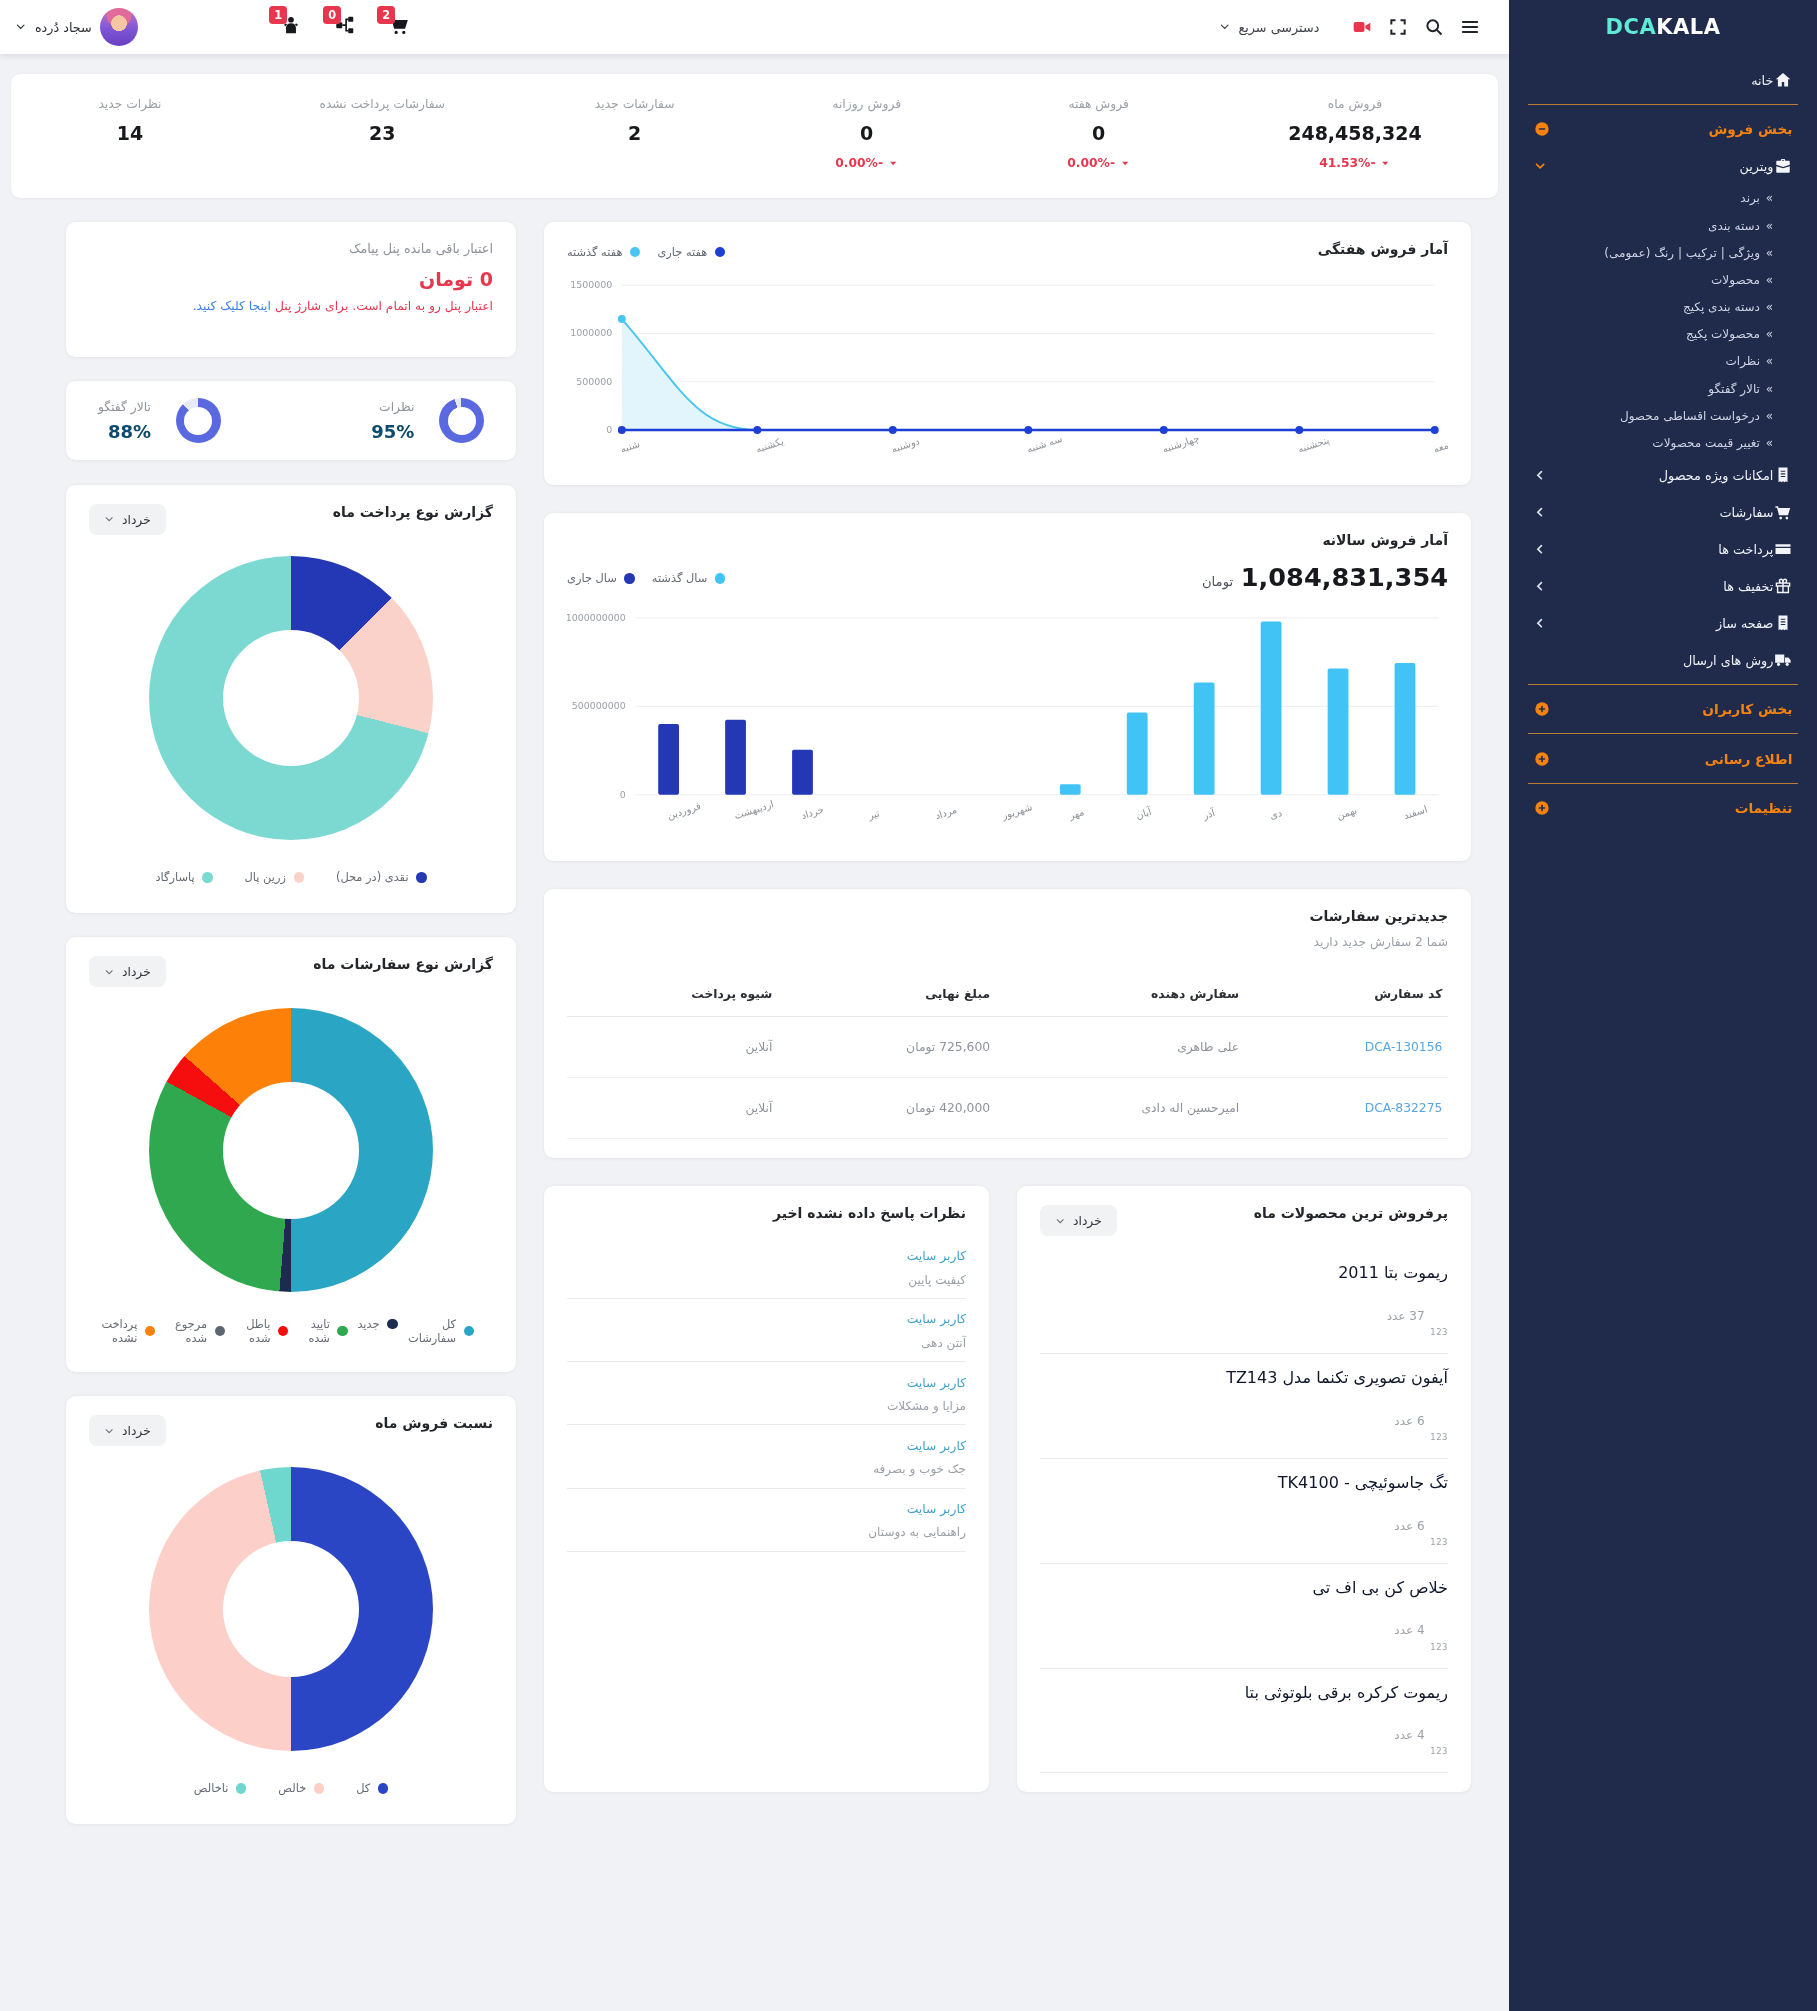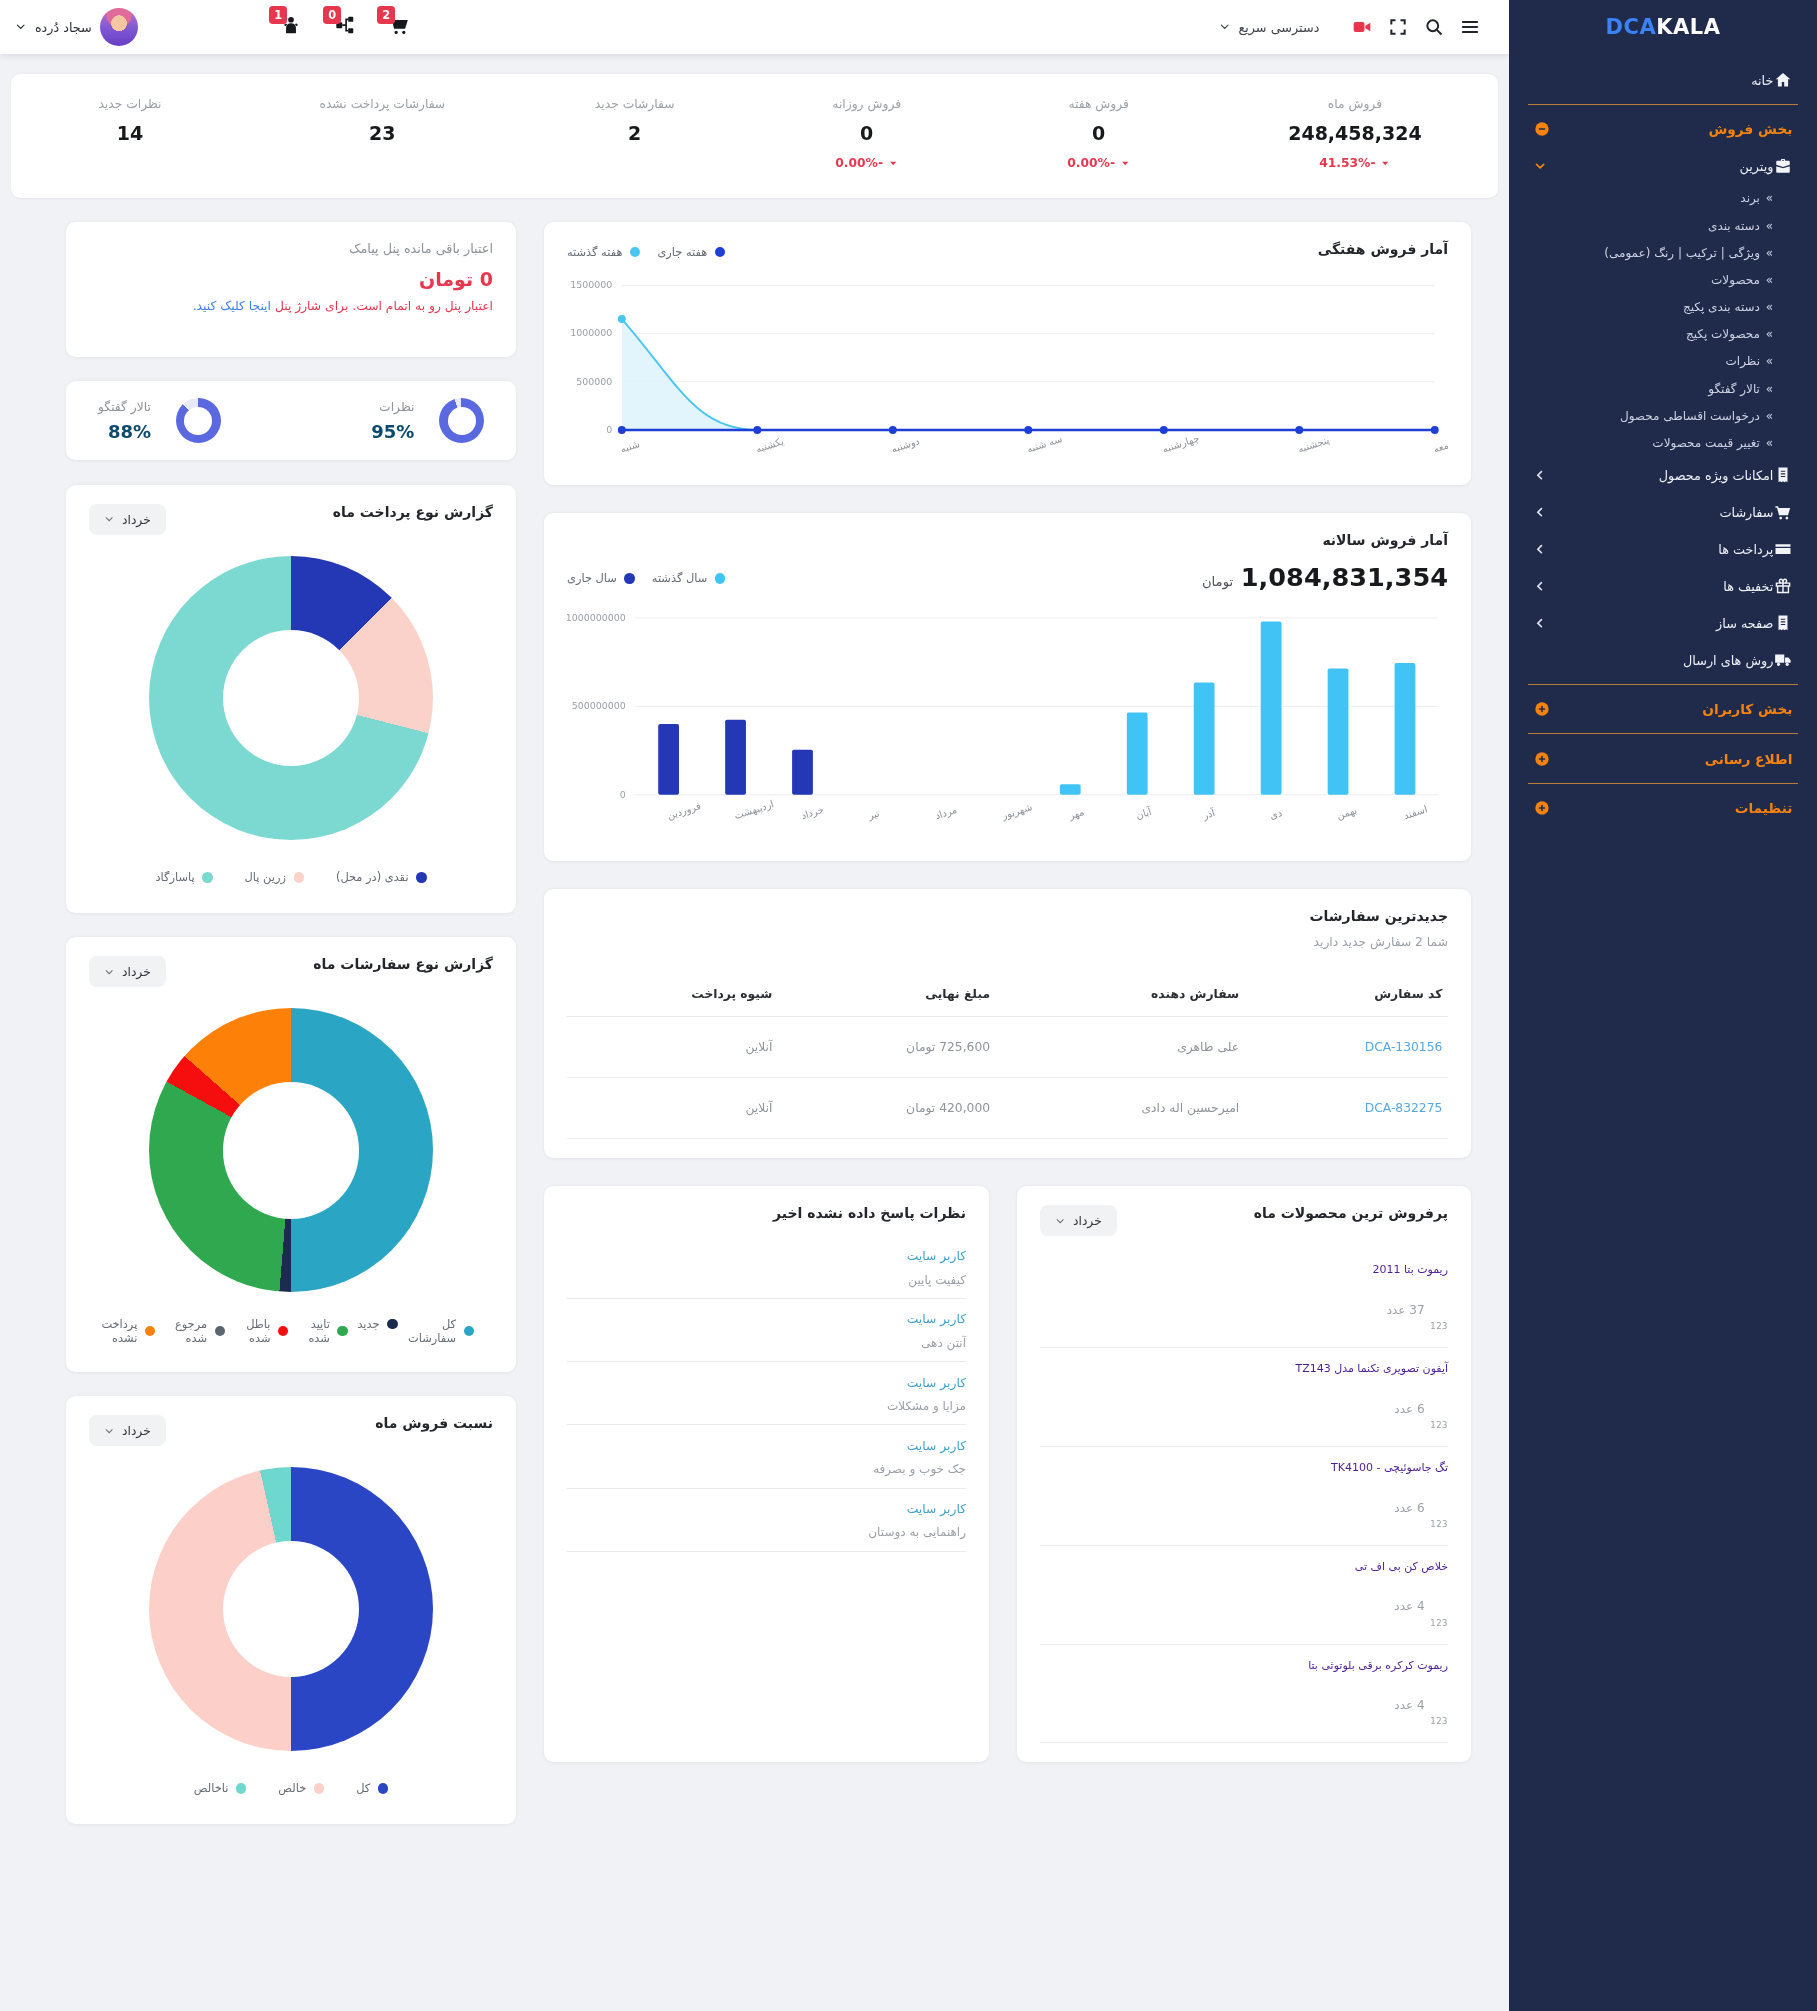--- a/index.html
+++ b/index.html
@@ -8,21 +8,21 @@
     background:#f1f2f5; font-family:"DejaVu Sans", sans-serif; direction:rtl;
   }
   svg { display:block; }
   .ico { display:inline-flex; align-items:center; justify-content:center; }
   .ico svg { width:100%; height:100%; }
 
   
   .sidebar { position:absolute; top:0; right:0; width:308px; height:100%; background:#202b4b; z-index:5; }
   .sb-logo { height:54px; display:flex; align-items:center; justify-content:center;
              font-size:21px; font-weight:bold; letter-spacing:0.5px; }
-  .sb-logo .lp { color:#3b82f6; } .sb-logo .ls { color:#ffffff; }
+  .sb-logo .lp { color:#5eead4; } .sb-logo .ls { color:#ffffff; }
   .sb-menu { padding:7.6px 0 0; }
   .sb-row { display:flex; align-items:center; gap:1px; padding:9.5px 24.6px; cursor:pointer; }
   .sb-row .sb-ico { width:18px; height:18px; color:#f2f4fa; flex:none; }
   .sb-row .sb-label { color:#eef1f8; font-size:12.8px; }
   .sb-row .sb-chev { width:12.3px; height:12.3px; margin-inline-start:auto; color:#dfe3ee; }
   .sb-row .sb-chev.orange { color:#f5820d; }
   .sb-divider { border-top:0.9px solid rgba(214,138,49,.85); margin:5.7px 19px; }
   .sb-section { display:flex; align-items:center; justify-content:space-between; padding:10.4px 24.6px; cursor:pointer; }
   .sb-section .sb-label { color:#f5820d; font-size:13.7px; font-weight:bold; }
   .sb-section .sb-ctl { width:16px; height:16px; color:#f5820d; }
@@ -117,21 +117,21 @@
                     border-bottom:0.9px solid #eef0f2; }
   table.orders td.code { color:#57a6e0; cursor:pointer; }
 
   
   .comment-item { padding:13.2px 0 11.4px; border-bottom:0.9px solid #e9ebee; }
   .comment-user { font-size:12.3px; color:#3fa0c8; margin-bottom:9.5px; cursor:pointer; }
   .comment-text { font-size:12px; color:#9aa0a8; }
 
   
   .product-item { padding:14px 0 12.3px; border-bottom:0.9px solid #e9ebee; }
-  .product-name { font-size:11px; color:#4c1d95; margin-bottom:8.5px; }
+  .product-name { font-size:16px; color:#0f172a; margin-bottom:8.5px; }
   .product-count { font-size:12px; color:#9aa0a8; display:flex; align-items:center; gap:5.7px; }
   .sup123 { font-size:8.5px; color:#9aa0a8; position:relative; top:-3.8px; letter-spacing:0.5px; direction:ltr;margin-top:40px; }
 </style>
 </head>
 <body>
 
 <aside class="sidebar">
   <div class="sb-logo" dir="ltr">
     <span class="lp">DCA</span>
       <span class="ls">KALA</span>

